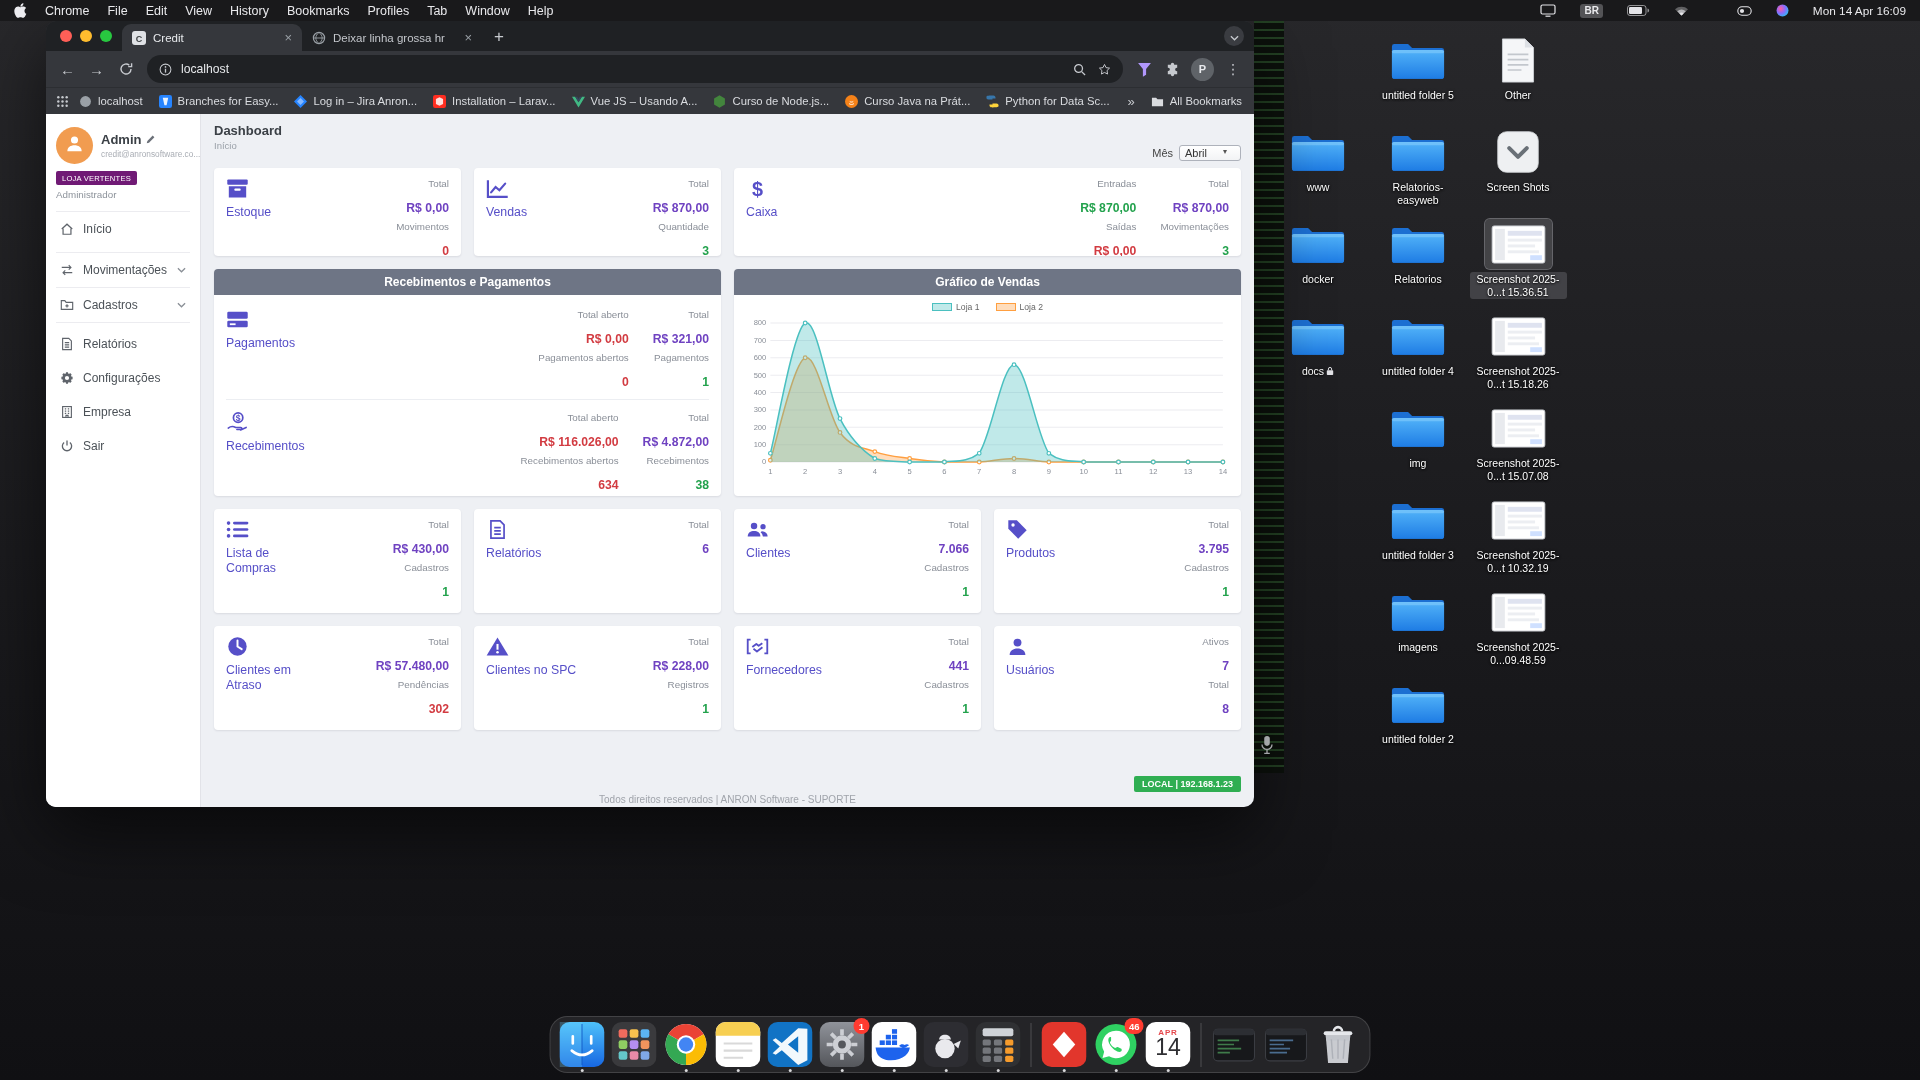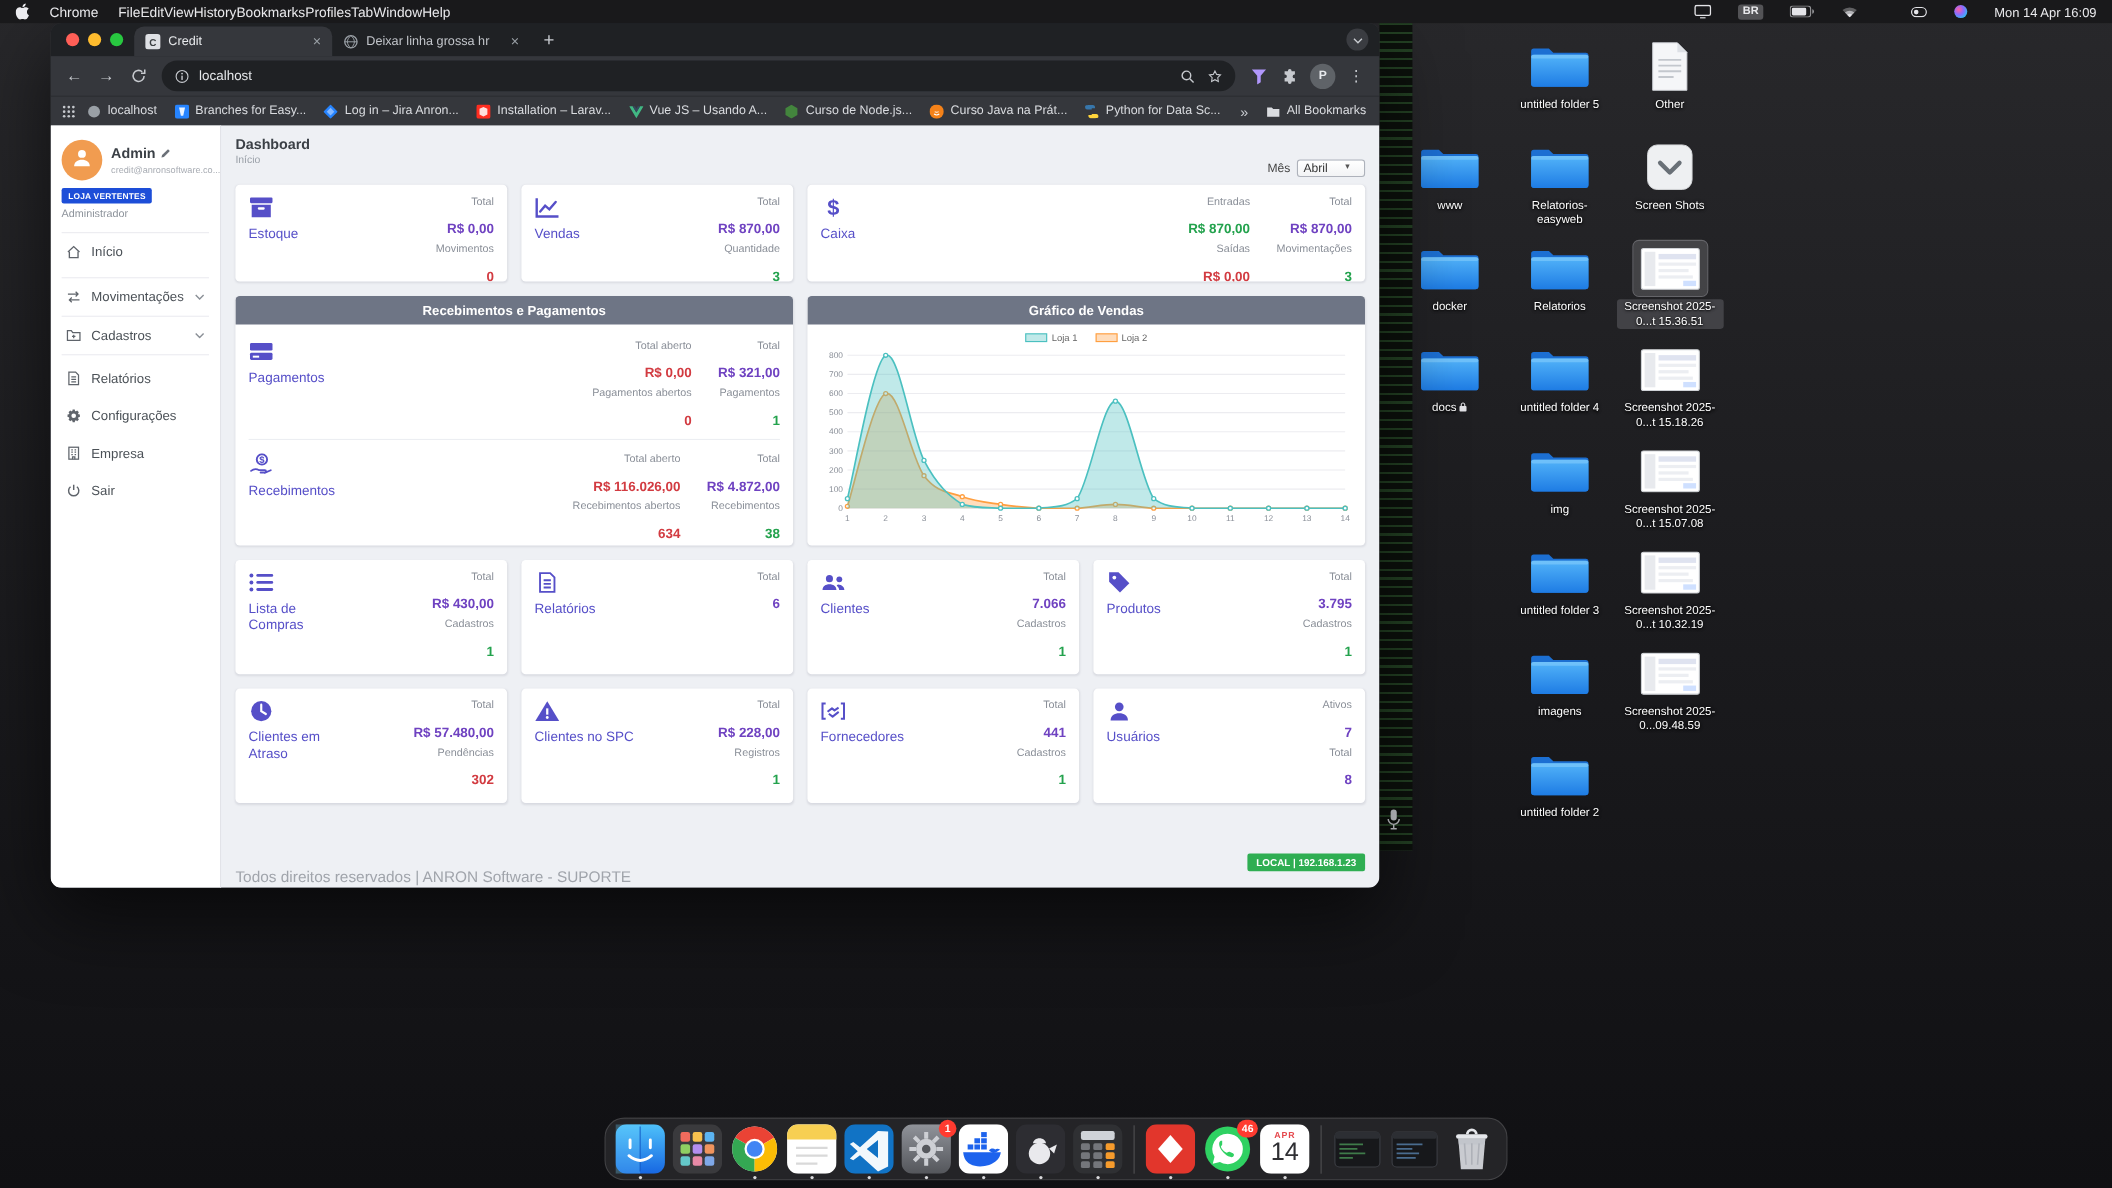--- a/index.html
+++ b/index.html
@@ -6,21 +6,21 @@
   html,body{width:1920px;height:1080px;overflow:hidden;background:#000}
   body{font-family:"Liberation Sans",sans-serif}
   .screen{position:relative;width:1920px;height:1080px;background:linear-gradient(180deg,#28282b 0%,#1a1a1d 55%,#101013 100%);overflow:hidden}
 
   
   .menubar{position:absolute;top:0;left:0;right:0;height:21px;background:rgba(24,24,27,.94);display:flex;align-items:center;padding:0 14px;color:#e9e9ec;z-index:50}
   .mb-left{display:flex;align-items:center;gap:18px}
   .mb-apple{width:13px;height:15px;color:#ececf0;display:inline-block}
   .mb-apple svg{width:13px;height:15px}
   .mb-app{font-weight:normal;font-size:12.5px}
-  .mb-items{display:flex;}
+  .mb-items{display:flex;gap:18px}
   .mb-item{font-size:12.5px}
   .mb-right{margin-left:auto;display:flex;align-items:center;gap:24px}
   .mb-ic{display:inline-flex;align-items:center;color:#e4e4e8}
   .mb-ic svg{display:block}
   .mb-lang{font-size:10px;font-weight:bold;background:rgba(235,235,240,.28);border-radius:3px;padding:1px 4px;line-height:12px}
   .mb-clock{font-size:11.8px;white-space:nowrap}
 
   
   .termstrip{position:absolute;left:1254px;top:21px;width:30px;height:752px;background:#0c110c;background-image:repeating-linear-gradient(180deg,rgba(96,190,96,.28) 0 2px,transparent 2px 8px);z-index:1}
   .termstrip .mic{position:absolute;left:6px;bottom:18px;width:14px;height:20px}
@@ -85,21 +85,21 @@
   
   .content{flex:1;display:flex;background:#eef0f4;overflow:hidden}
   .sidebar{width:155px;background:#fff;border-right:1px solid #e2e3e8;padding:13px 10px 0;flex:none}
   .prow{display:flex;gap:8px;align-items:center}
   .avatar{width:37px;height:37px;border-radius:50%;background:#f19c50;display:grid;place-items:center;color:#fff;flex:none}
   .avatar svg{width:19px;height:19px}
   .admin-row{display:flex;align-items:center;gap:5px;font-size:13px;font-weight:bold;color:#3b4046}
   .pencil{color:#6b7078;display:inline-flex}
   .pencil svg{width:9px;height:9px}
   .email{font-size:8.3px;color:#a9adb4;margin-top:2px;white-space:nowrap}
-  .badge-loja{display:inline-block;background:#1d4ed8;color:#fff;font-size:7.6px;font-weight:bold;padding:2.5px 6px;border-radius:2px;margin:7px 0 4px;letter-spacing:.2px}
+  .badge-loja{display:inline-block;background:#701a75;color:#fff;font-size:7.6px;font-weight:normal;padding:2.5px 6px;border-radius:2px;margin:7px 0 4px;letter-spacing:.2px}
   .role{font-size:9.8px;color:#8d939b;margin-bottom:11px}
   .menu{border-top:1px solid #ececf0}
   .mi{display:flex;align-items:center;gap:9px;padding:10px 4px;font-size:12px;color:#4b5157}
   .mi .ic{width:14px;height:14px;color:#5f646b;display:inline-flex;flex:none}
   .mi .ic svg{width:14px;height:14px}
   .mi .chev{margin-left:auto;color:#8a8f96;display:inline-flex}
   .mi .chev svg{width:9px;height:6px}
   .mi .chev:empty{display:none}
   .mi.boxed{border-top:1px solid #ececf0;border-bottom:1px solid #ececf0;margin-top:6px}
   .mi.boxed2{border-bottom:1px solid #ececf0;margin-bottom:4px}
@@ -131,21 +131,21 @@
   .panel-h{background:#6e7585;color:#fff;font-size:12px;font-weight:bold;text-align:center;padding:6px 0;flex:none}
   .panel-body{flex:1;display:flex;flex-direction:column;padding:2px 12px}
   .psec{flex:1;display:flex;justify-content:space-between;padding:12px 0 4px}
   .psec + .psec{border-top:1px solid #eceef2}
   .chart-wrap{flex:1;display:flex;flex-direction:column;padding:4px 10px 2px}
   .legend{display:flex;justify-content:center;gap:16px;font-size:8.6px;color:#666;padding:3px 0}
   .lg-item{display:flex;align-items:center;gap:4px}
   .lg-item i{width:20px;height:8px;display:inline-block}
   #chart-svg{width:100%;height:162px}
 
-  .page-footer{margin-top:auto;font-size:14px;color:#a0a4ab;padding:6px 0 2px}
+  .page-footer{margin-top:auto;text-align:center;font-size:10px;color:#a0a4ab;padding:6px 0 2px}
   .local-badge{position:absolute;right:13px;bottom:15px;background:#2fae52;color:#fff;font-size:9px;font-weight:bold;padding:3px 8px;border-radius:2px}
 
   
   .dock{position:absolute;left:50%;bottom:7px;transform:translateX(-50%);display:flex;align-items:center;gap:7px;background:rgba(48,48,52,.62);border:1px solid rgba(255,255,255,.14);border-radius:18px;padding:5px 9px;z-index:40}
   .dock-group{display:flex;align-items:center;gap:7px}
   .dock-sep{width:1px;height:44px;background:rgba(255,255,255,.2);margin:0 3px}
   .ditem{position:relative;width:45px;height:45px}
   .ditem .art,.ditem .art svg{width:45px;height:45px;display:block}
   .dock-dot{position:absolute;bottom:-5px;left:50%;transform:translateX(-50%);width:3.5px;height:3.5px;border-radius:50%;background:#d9d9dc;display:none}
   .ditem[data-dot="true"] .dock-dot{display:block}

